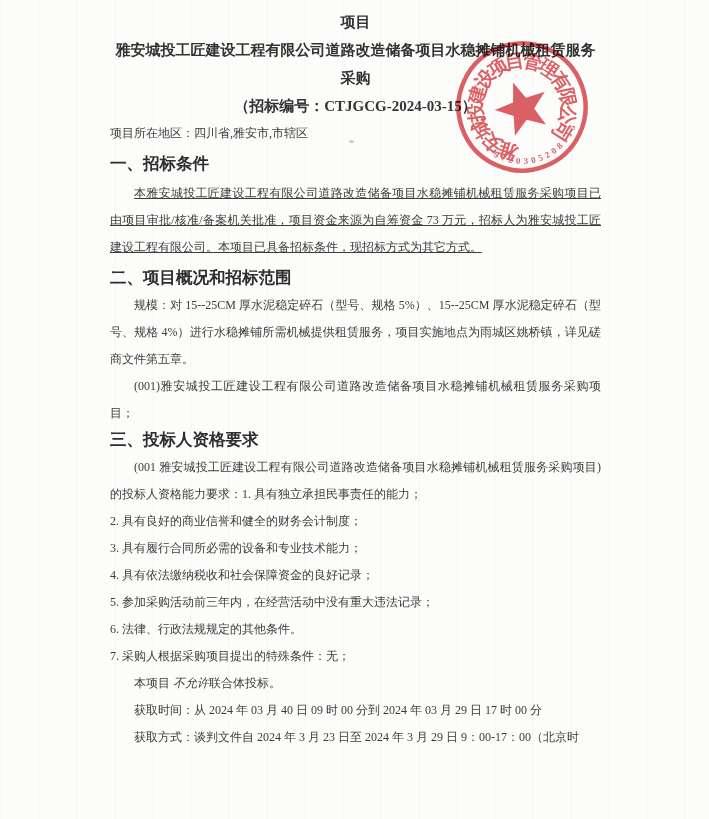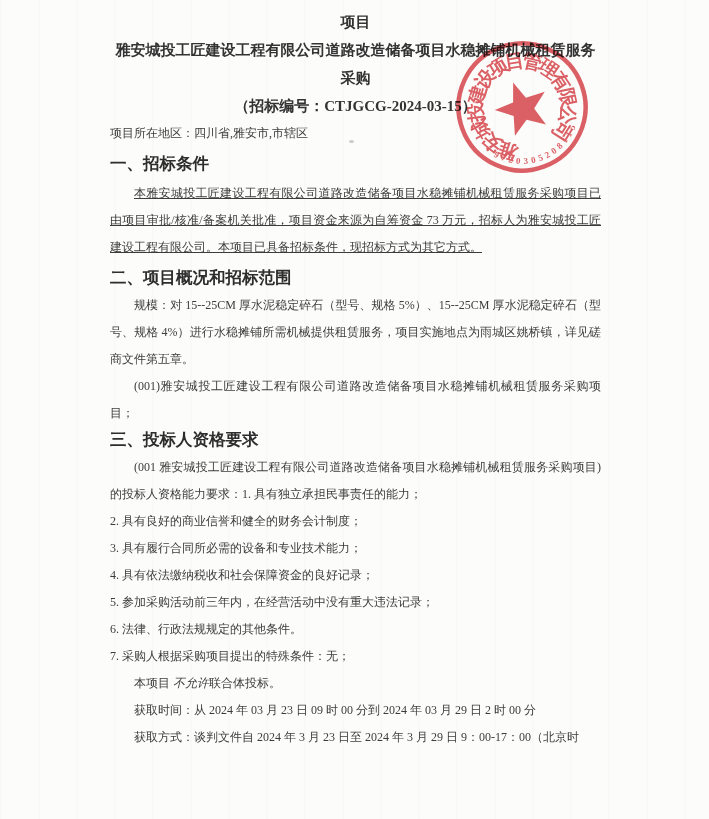--- a/index.html
+++ b/index.html
@@ -50,21 +50,21 @@
     <div class="h h3m">三、投标人资格要求</div>
     <p class="p ind">(001 雅安城投工匠建设工程有限公司道路改造储备项目水稳摊铺机械租赁服务采购项目)的投标人资格能力要求：1. 具有独立承担民事责任的能力；</p>
     <p class="p">2. 具有良好的商业信誉和健全的财务会计制度；</p>
     <p class="p">3. 具有履行合同所必需的设备和专业技术能力；</p>
     <p class="p">4. 具有依法缴纳税收和社会保障资金的良好记录；</p>
     <p class="p">5. 参加采购活动前三年内，在经营活动中没有重大违法记录；</p>
     <p class="p">6. 法律、行政法规规定的其他条件。</p>
     <p class="p">7. 采购人根据采购项目提出的特殊条件：无；</p>
     <p class="p ind"><span>本项目</span> <span class="em-seg">不允许</span><span>联合体投标。</span></p>
 
-    <p class="p ind">获取时间：从 2024 年 03 月 23 日 09 时 00 分到 2024 年 03 月 29 日 2 时 00 分</p>
+    <p class="p ind">获取时间：从 2024 年 03 月 40 日 09 时 00 分到 2024 年 03 月 29 日 17 时 00 分</p>
     <p class="p ind">获取方式：谈判文件自 2024 年 3 月 23 日至 2024 年 3 月 29 日 9：00-17：00（北京时</p>
   </div>
 
   <svg class="seal" width="160" height="160" viewBox="0 0 160 160">
     <g id="seal-group" transform="rotate(-20 80 80)">
       <circle cx="80" cy="80" r="63.5" fill="none" stroke-width="4.5" class="seal-stroke" stroke="#d9454b"></circle>
       <polygon points="80,54 86.8,72.7 106.6,73.4 90.9,85.6 96.5,104.7 80,93.5 63.5,104.7 69.1,85.6 53.4,73.4 73.2,72.7" id="seal-star" fill="#d9454b"></polygon>
       <g id="seal-company-text" fill="#d9454b">
           <text class="seal-char" x="80" y="40" transform="rotate(-142 80 80)">雅</text>
           <text class="seal-char" x="80" y="40" transform="rotate(-120.15384615384616 80 80)">安</text>

